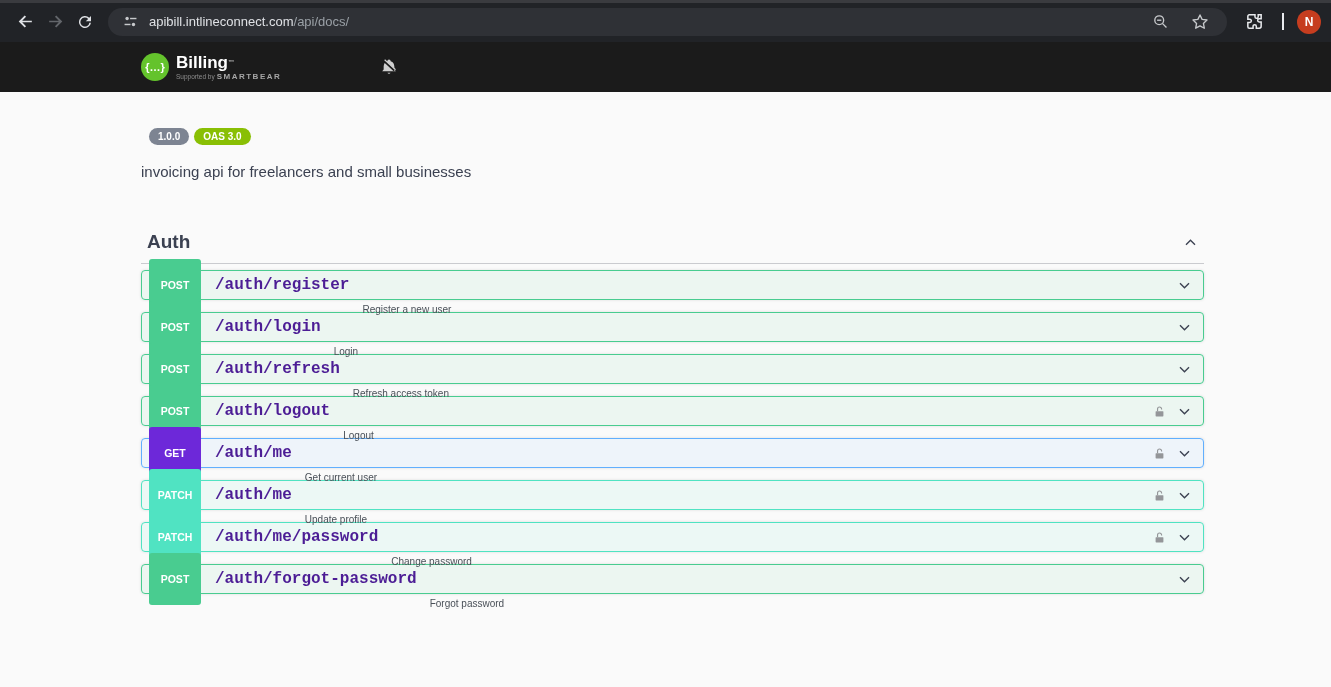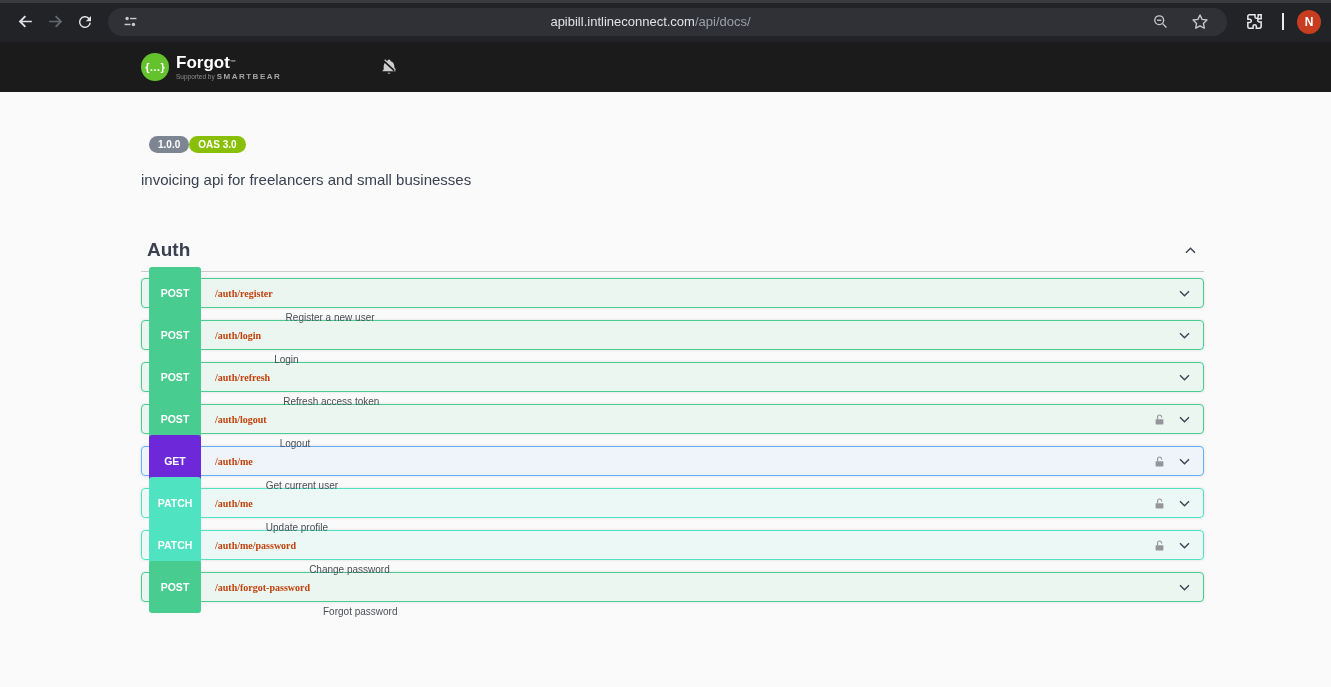--- a/index.html
+++ b/index.html
@@ -8,21 +8,21 @@
 
   
   .chrome { height:42px; background:#212327; position:relative; }
   .chrome-strip { height:3px; background:#3a3b3f; }
   .toolbar { height:37px; display:flex; align-items:center; padding:0 10px; }
   .nav-btn { width:30px; height:30px; display:flex; align-items:center; justify-content:center;
     border-radius:50%; flex:0 0 auto; }
   .url-pill { flex:1; height:28px; background:#2f3136; border-radius:14px; display:flex;
     align-items:center; padding:0 14px; margin:0 12px 0 8px; }
   .url-text { flex:1; font-size:13px; color:#dfe1e5; margin-left:10px; white-space:nowrap;
-    overflow:hidden;text-align:center; }
+    overflow:hidden; }
   .url-text .path { color:#9aa0a6; }
   .pill-icons { display:flex; align-items:center; gap:22px; padding-right:4px; }
   .chrome-sep { width:2px; height:17px; background:#e8eaed; margin:0 13px; }
   .avatar { width:24px; height:24px; border-radius:50%; background:#c63d1f; color:#fff;
     font-size:12px; font-weight:bold; display:flex; align-items:center; justify-content:center; }
 
   
   .topbar { height:50px; background:#1b1b1b; position:relative; display:flex; align-items:center; }
   .topbar-inner { margin-left:141px; display:flex; align-items:center; }
   .logo-circle { width:28px; height:28px; border-radius:50%; background:#64c32c; color:#fff;
@@ -34,21 +34,21 @@
   .logo-sub b { font-size:8px; color:#a5a5a5; letter-spacing:1.5px; margin-left:2px; }
   .bell-off { position:absolute; left:379px; top:15px; }
 
   
   .page { background:#fafafa; height:595px; }
   .container { width:1063px; margin-left:141px; }
 
   .info { padding-top:34px; padding-bottom:30px; }
   .title-row { display:flex; align-items:flex-start; }
   .api-title { font-size:26px; font-weight:bold; color:#3b4151; line-height:30px; }
-  .badges { display:flex; margin-left:8px; margin-top:10px; }
+  .badges { display:flex; gap:5px; margin-left:8px; margin-top:2px; }
   .badge { color:#fff; font-size:10px; font-weight:bold; padding:3px 9px; border-radius:10px; }
   .badge-version { background:#7d8492; }
   .badge-oas { background:#89bf04; }
   .api-desc { margin-top:18px; font-size:15px; color:#3b4151; }
 
   .scheme { background:#ffffff; box-shadow:0 1px 2px rgba(0,0,0,.15); padding:24px 0 23px; }
   .scheme-flex { display:flex; justify-content:space-between; align-items:flex-end; }
   .servers-label { font-size:10px; font-weight:bold; color:#3b4151; margin-bottom:4px; }
   .server-select { width:357px; height:22px; background:#fdfdfd; border:2px solid #41444e;
     border-radius:4px; display:flex; align-items:center; justify-content:space-between;
@@ -60,22 +60,22 @@
 
   .ops { padding-top:14px;border-radius:31px; }
   .tag-header { display:flex; justify-content:space-between; align-items:center;
     padding:7px 6px 10px 6px; border-bottom:1px solid rgba(59,65,81,.25); cursor:pointer; }
   .tag-title { font-size:19px; font-weight:bold; color:#3b4151; }
   .op-list { margin-top:6px; }
   .op { display:flex; align-items:center; height:30px; border-radius:4px; margin-bottom:12px;
     padding:0 11px 0 7px; border:1px solid; box-shadow:0 0 3px rgba(0,0,0,.12); cursor:pointer; }
   .op .method { min-width:52px; text-align:center; padding:20px 0; border-radius:3px; color:#fff;
     font-weight:bold; font-size:10.5px; }
-  .op .path { margin-left:14px; font-family:Liberation Serif, serif; font-weight:bold;
-    font-size:10px; color:#c2410c; }
+  .op .path { margin-left:14px; font-family:Liberation Mono, monospace; font-weight:bold;
+    font-size:16px; color:#4c1d95; }
   .op .summary { margin-left:13px; font-size:10px; color:#4a5058;margin-top:48px; }
   .op .spacer { flex:1; }
   .op .lock { display:flex; margin-right:11px; }
   .op .chev { display:flex; }
   .op-post  { background:rgba(73,204,144,.08);  border-color:#49cc90; }
   .op-post .method  { background:#49cc90; }
   .op-get   { background:rgba(97,175,254,.08);  border-color:#61affe; }
   .op-get .method   { background:#6d28d9; }
   .op-patch { background:rgba(80,227,194,.08); border-color:#50e3c2; }
   .op-patch .method { background:#50e3c2; }
@@ -135,21 +135,21 @@
       </div>
   </div>
 </div>
 
 <div class="topbar">
   <div class="topbar-inner">
     <div class="logo-circle">
         <span>{…}</span>
       </div>
     <div class="logo-textcol">
-      <div class="logo-main"><span>Forgot</span><span class="logo-tm">™</span></div>
+      <div class="logo-main"><span>Billing</span><span class="logo-tm">™</span></div>
       <div class="logo-sub"><span>Supported by</span><b>SMARTBEAR</b></div>
     </div>
   </div>
   <div class="bell-off">
     <svg width="20" height="21" viewBox="0 0 24 24">
       <path d="M12 2.5a2 2 0 0 1 2 2c3.1 1 4.4 3.6 4.4 6.4v3.6l1.8 2.1H3.8l1.8-2.1v-3.6c0-2.8 1.3-5.4 4.4-6.4a2 2 0 0 1 2-2z" fill="#cfcfcf"></path>
       <path d="M10.2 18.3a1.9 1.9 0 0 0 3.6 0z" fill="#cfcfcf"></path>
       <line x1="5.5" y1="3.5" x2="18.5" y2="15.5" stroke="#1b1b1b" stroke-width="2.6"></line>
       <line x1="6.8" y1="2.7" x2="19.8" y2="14.7" stroke="#cfcfcf" stroke-width="1.4"></line>
     </svg>

